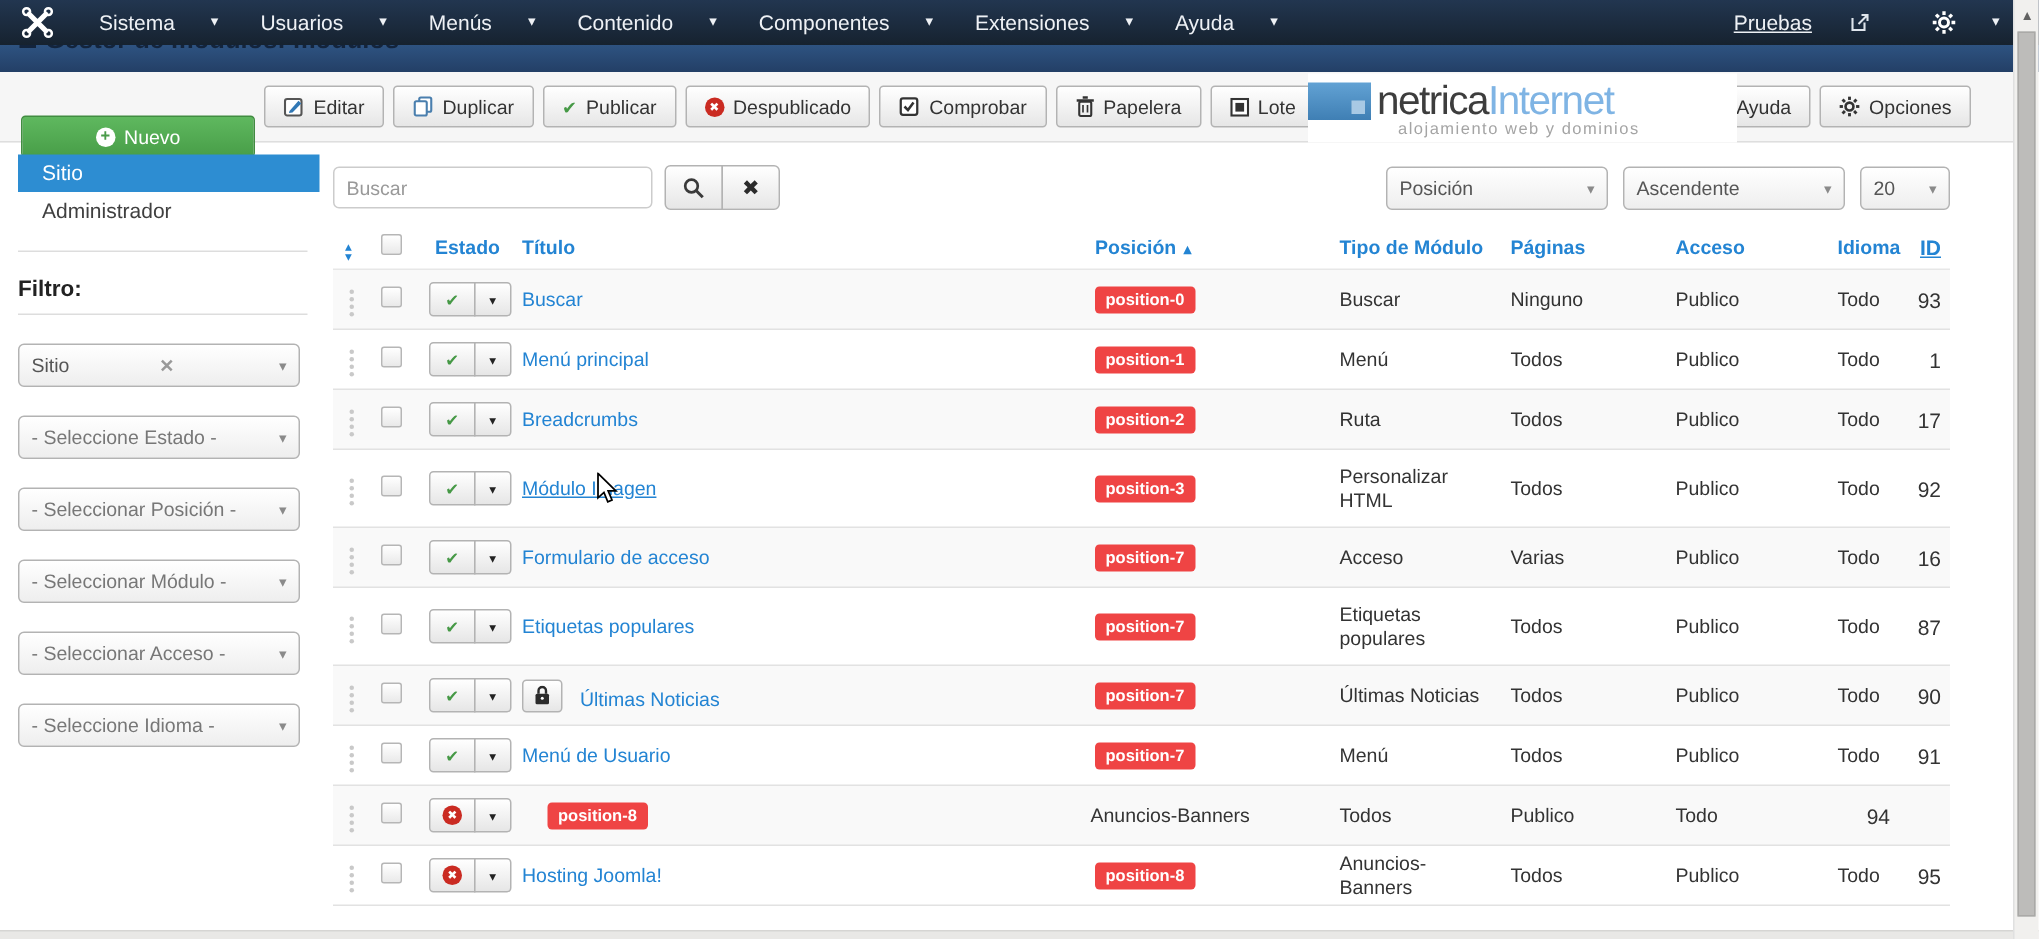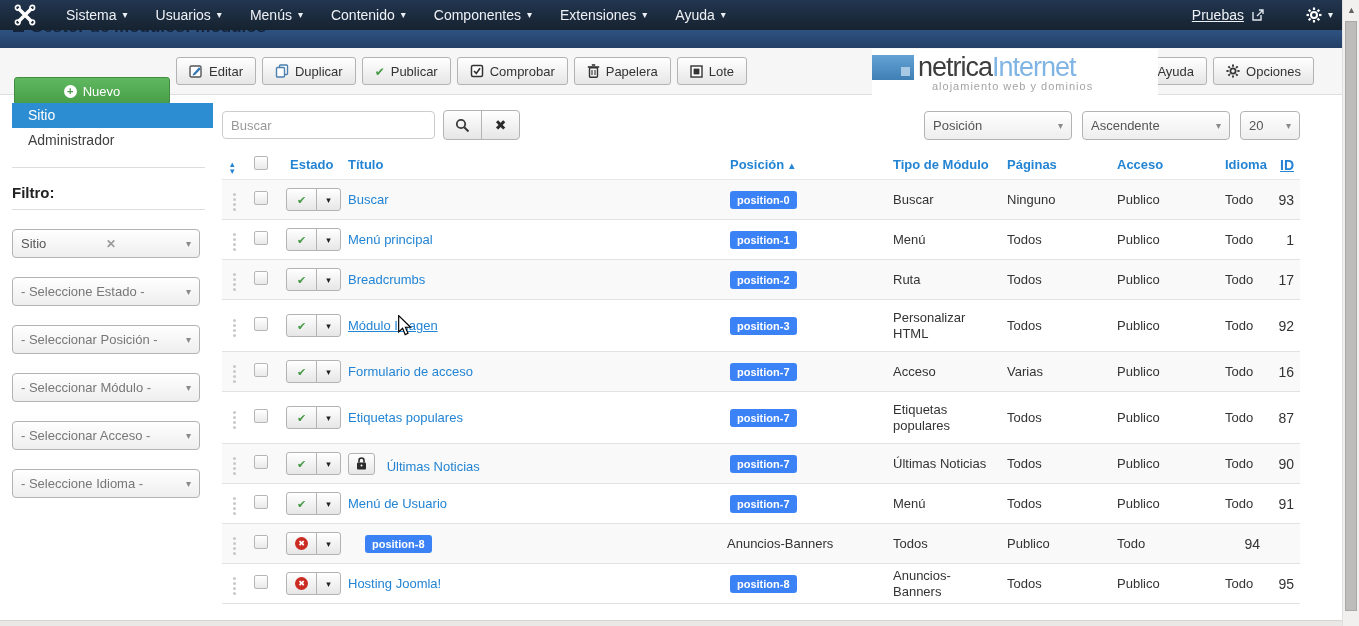--- a/index.html
+++ b/index.html
@@ -5,21 +5,21 @@
   * { margin:0; padding:0; box-sizing:border-box; }
   html,body { width:1359px; height:626px; overflow:hidden; background:#fff;
     font-family:"Liberation Sans", sans-serif; font-size:13px; color:#333; }
 
   
   .navbar { position:absolute; left:0; top:0; width:1359px; height:30px;
     background:linear-gradient(#223650,#16222f); display:flex; align-items:center;
     padding:0 14px; z-index:40; }
   .jlogo { width:22px; height:22px; margin-right:16px; display:flex; align-items:center; }
   .nav-item { color:#eef1f5; font-size:14px; padding:0 14px; height:30px;
-    display:flex; align-items:center; gap:6px; cursor:pointer; text-decoration:none; }
+    display:flex; align-items:center; gap:24px; cursor:pointer; text-decoration:none; }
   .caret { font-size:10px; color:inherit; line-height:1; }
   .nav-right { margin-left:auto; display:flex; align-items:center; }
   .nav-right .nav-item { padding:0 12px; }
   .extlink { margin-left:2px; }
 
   
   .subheader { position:absolute; left:0; top:30px; width:1359px; height:18px;
     background:linear-gradient(#2e5381,#233f66); overflow:hidden; z-index:30; }
   .ptitle { position:absolute; left:30px; top:-13px; font-size:17px; font-weight:bold;
     color:#13243c; white-space:nowrap; }
@@ -124,21 +124,21 @@
   .stbtn .unpub { display:none; width:13px; height:13px; border-radius:50%; background:#ca2b22;
     color:#fff; align-items:center; justify-content:center; }
   .stbtn .unpub::after { content:"✖"; font-size:8px; }
   .trow.unpublished .unpub { display:inline-flex; }
   .tlink { color:#2384d3; text-decoration:none; font-size:13px; cursor:pointer; }
   .trow.hovered .tlink { text-decoration:underline; }
   .lockbtn { display:none; width:27px; height:22px; align-items:center; justify-content:center;
     background:linear-gradient(#ffffff,#e6e6e6); border:1px solid #b3b3b3; border-radius:3px;
     margin-right:8px; cursor:pointer; }
   .trow.locked .lockbtn { display:inline-flex; }
-  .badge { display:inline-block; background:#3b82f6; color:#fff; font-size:11px; font-weight:bold;
+  .badge { display:inline-block; background:#ef4444; color:#fff; font-size:11px; font-weight:bold;
     padding:3px 7px; border-radius:3px; cursor:default; }
   .cellwrap { line-height:16px; }
 
   
   .cursor { position:absolute; left:397px; top:315px; z-index:60; }
   .scrollbar { position:absolute; right:0; top:0; width:17px; height:626px; background:#f1f0ee;
     border-left:1px solid #e0e0e0; z-index:70; }
   .sb-up { position:absolute; top:5px; left:4px; color:#616161; font-size:9px; cursor:pointer; }
   .sb-up::after { content:"▲"; }
   .sb-thumb { position:absolute; top:21px; left:2px; width:12px; height:590px; background:#bdbcba;
@@ -246,20 +246,24 @@
           <rect x="1.5" y="3.5" width="8" height="9.5" rx="1" stroke="#4a7fae" stroke-width="1.4" fill="#fff"></rect>
         </svg>
       </span>
       <span>Duplicar</span>
     </button>
     <button class="btn">
       <span class="ic-check"></span>
       <span>Publicar</span>
     </button>
     <button class="btn">
+      <span class="red-disc"></span>
+      <span>Despublicado</span>
+    </button>
+    <button class="btn">
       <span>
         <svg width="14" height="14" viewBox="0 0 14 14">
           <rect x="1.5" y="1.5" width="11" height="11" rx="1.5" stroke="#333" stroke-width="1.5" fill="#fff"></rect>
           <path d="M4 7 L6.3 9.4 L10 4.3" stroke="#333" stroke-width="1.7" fill="none"></path>
         </svg>
       </span>
       <span>Comprobar</span>
     </button>
     <button class="btn">
       <span>

